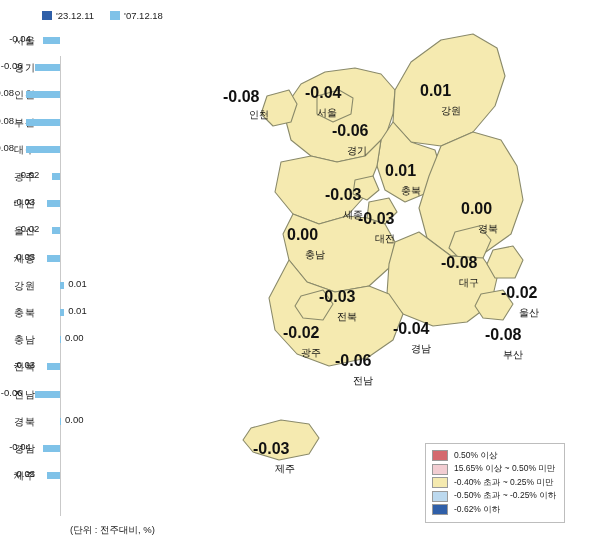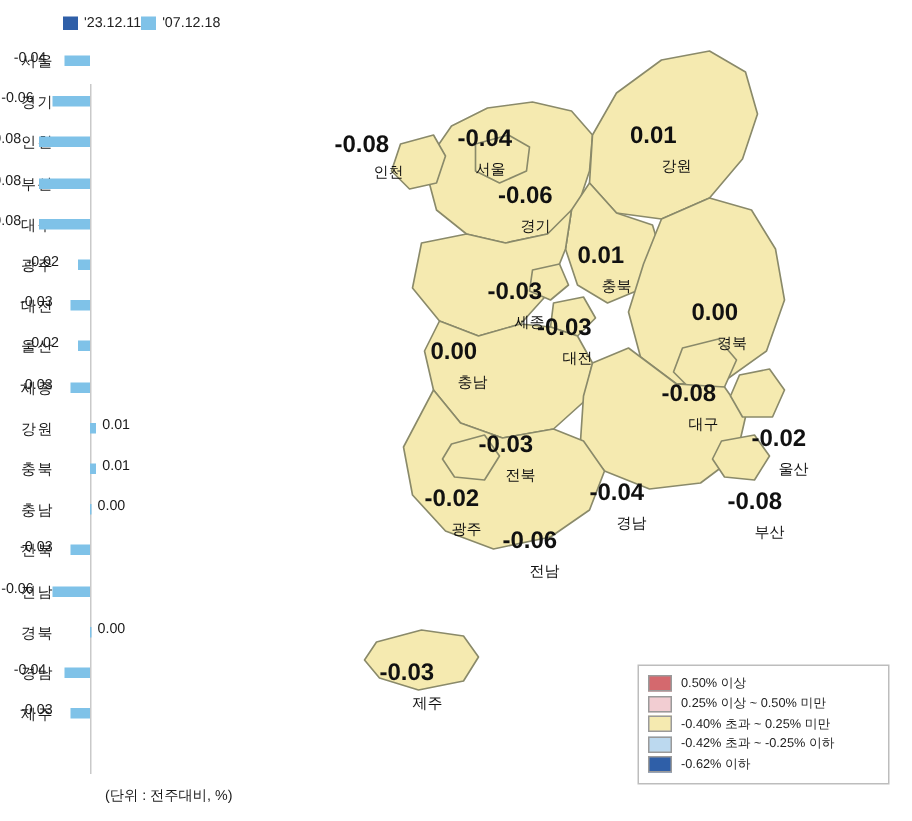--- a/index.html
+++ b/index.html
@@ -21,21 +21,21 @@
     height: 547px;
   }
 
   
   .barlegend {
     position: absolute;
     left: 42px;
     top: 10px;
     display: flex;
     align-items: flex-start;
-    gap: 0;
+    gap: 16px;
     font-size: 9.5px;
     color: #222;
   }
   .barlegend .item {
     display: flex;
     align-items: center;
     gap: 4px;
   }
   .barlegend .swatch {
     width: 10px;
@@ -119,21 +119,21 @@
     font-size: 10px;
     color: #111;
     white-space: nowrap;
   }
 
   
   .maplegend {
     position: absolute;
     left: 425px;
     top: 443px;
-    width: 168px;
+    width: 140px;
     border: 1px solid #bdbdbd;
     background: #fff;
     padding: 5px 6px;
     box-sizing: border-box;
   }
   .mlrow {
     display: flex;
     align-items: center;
     gap: 6px;
     height: 13.5px;
@@ -332,29 +332,29 @@
   </div>
 
   <div class="maplegend">
     <div id="mlrows">
         <div class="mlrow">
           <span class="mlsw" style="background: rgb(212, 105, 110);"></span>
           <span>0.50% 이상</span>
         </div>
         <div class="mlrow">
           <span class="mlsw" style="background: rgb(242, 205, 210);"></span>
-          <span>0.25% 이상 ~ 0.50% 미만</span>
+          <span>15.65% 이상 ~ 0.50% 미만</span>
         </div>
         <div class="mlrow">
           <span class="mlsw" style="background: rgb(245, 234, 176);"></span>
           <span>-0.40% 초과 ~ 0.25% 미만</span>
         </div>
         <div class="mlrow">
           <span class="mlsw" style="background: rgb(188, 217, 239);"></span>
-          <span>-0.42% 초과 ~ -0.25% 이하</span>
+          <span>-0.50% 초과 ~ -0.25% 이하</span>
         </div>
         <div class="mlrow">
           <span class="mlsw" style="background: rgb(47, 95, 168);"></span>
           <span>-0.62% 이하</span>
         </div>
       </div>
   </div>
 
 </div>
 

